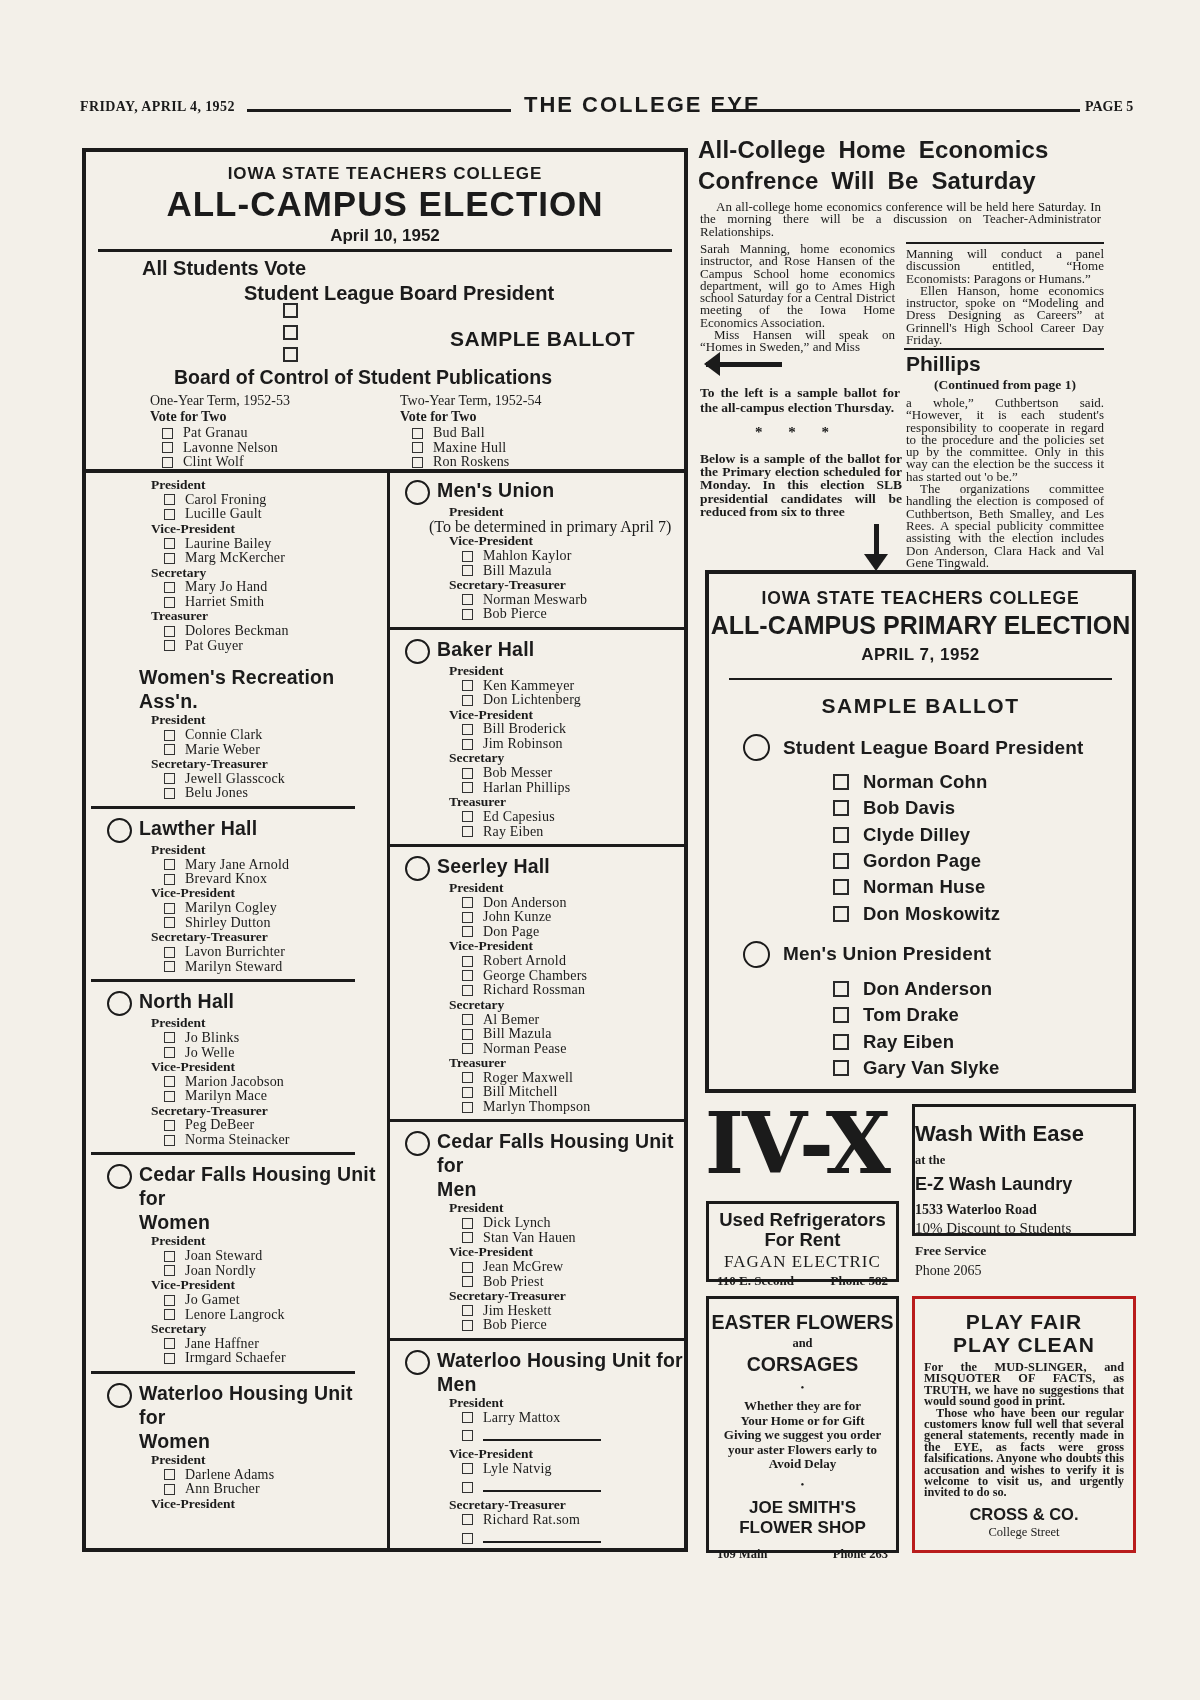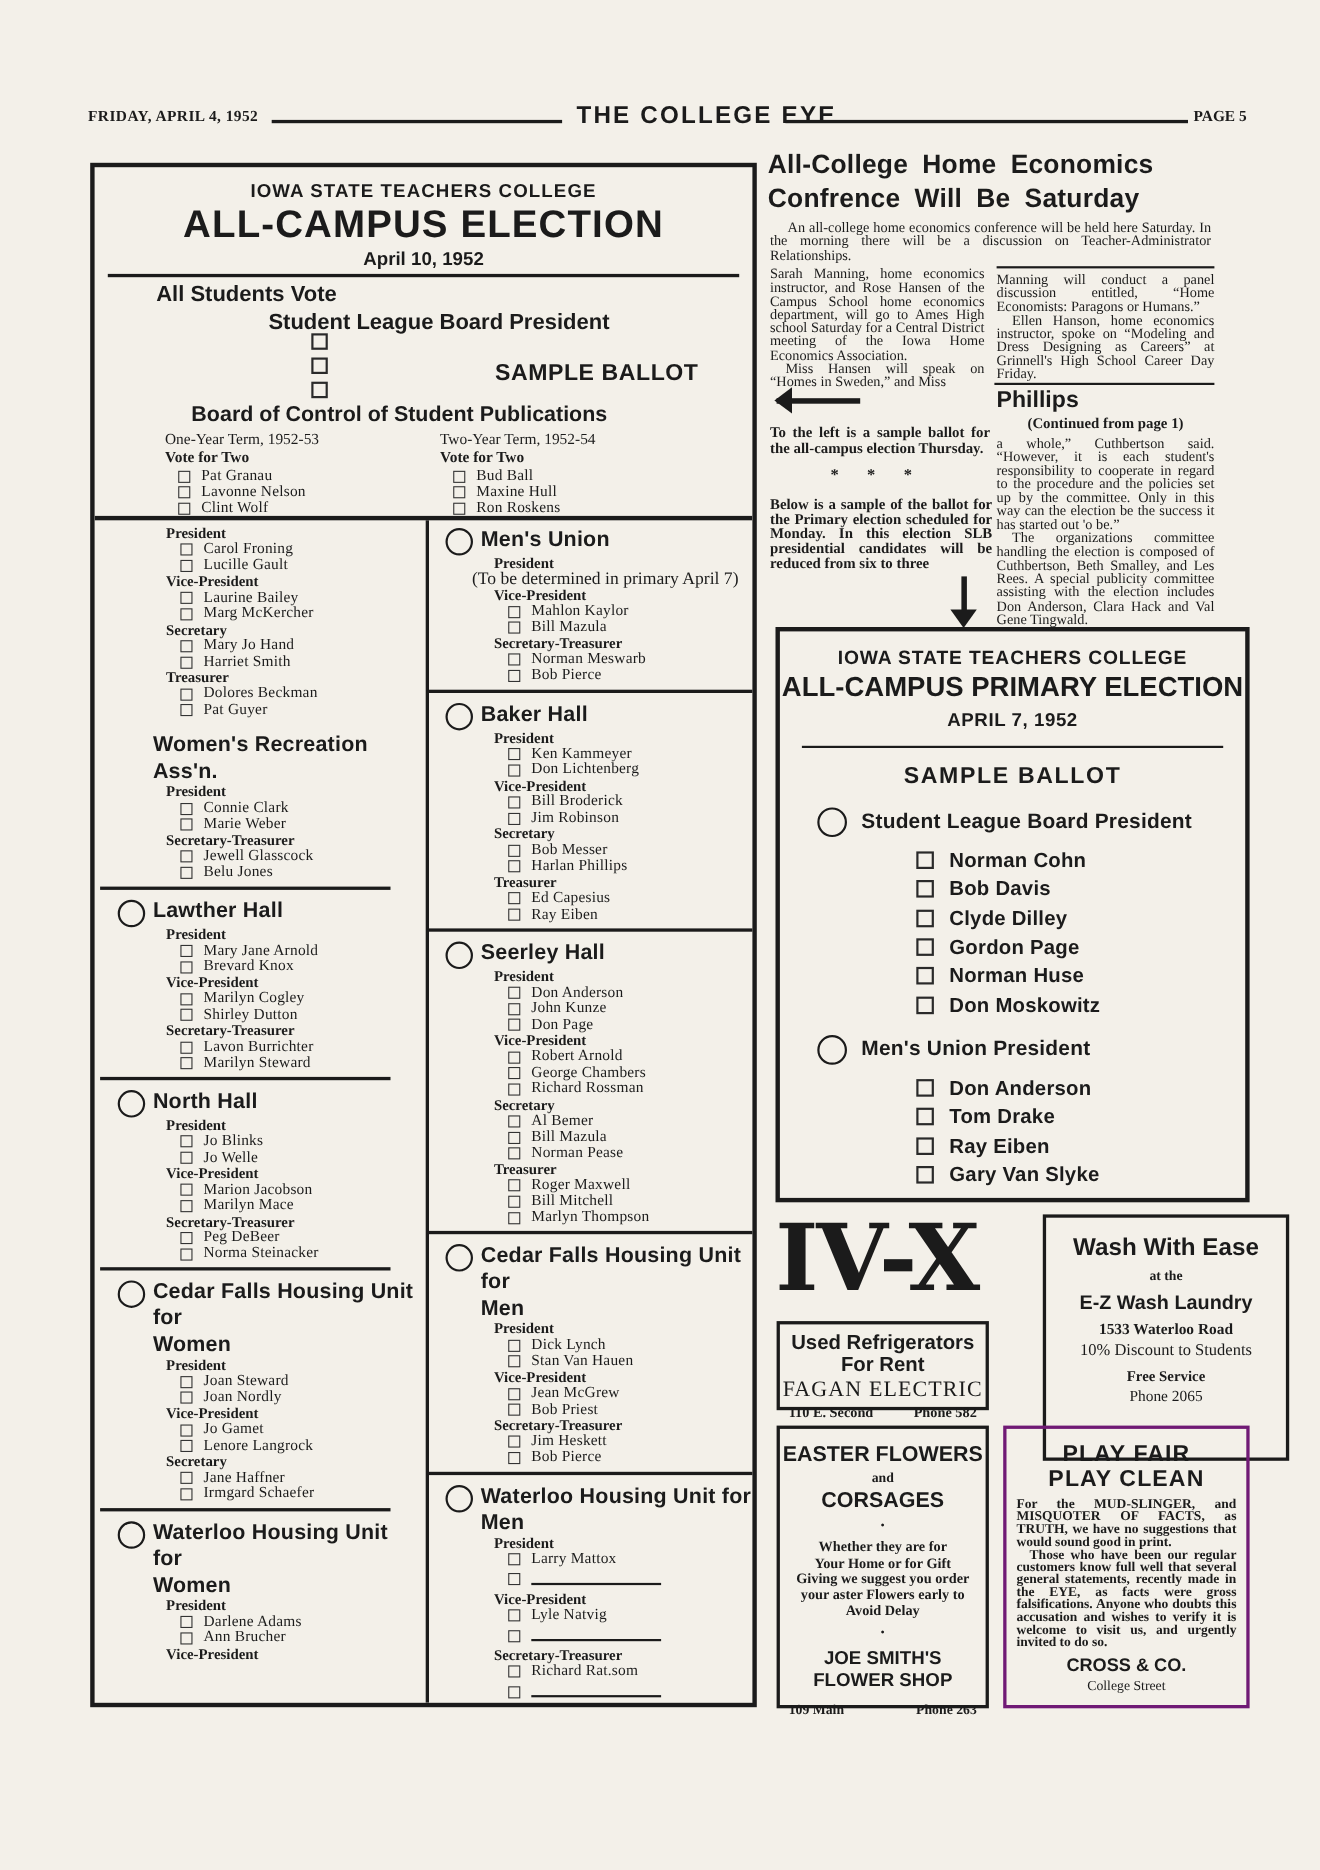--- a/index.html
+++ b/index.html
@@ -97,42 +97,42 @@
   .pcand{display:flex;align-items:center;height:26.3px;margin-left:90px}
   .pcbox{flex:0 0 auto;width:16px;height:16px;border:2px solid #2a2a2a;margin-right:14px;background:transparent}
   .pcname{font-family:"Liberation Sans",sans-serif;font-weight:bold;font-size:18.5px;letter-spacing:.2px;white-space:nowrap}
 
   
   #ad-ivx{left:692px;top:1094px;width:197px;height:104px;text-align:right}
   #ivx{font-family:"DejaVu Serif",serif;font-weight:bold;font-size:84px;line-height:100px;letter-spacing:-2px}
   #ad-fagan{left:706px;top:1201px;width:193px;height:81px;border:3px solid #1b1b1b;text-align:center}
   .fg-top{font-family:"Liberation Sans",sans-serif;font-weight:bold;font-size:18.5px;line-height:20px}
   #fg1{margin-top:6px}
-  #fg3{font-size:20px;letter-spacing:1px;margin-top:2px}
+  #fg3{font-size:17px;letter-spacing:1px;margin-top:2px}
   .ad-bottom-row{display:flex;justify-content:space-between;padding:0 8px;font-weight:bold;font-size:13px;margin-top:1px}
-  #ad-ezwash{left:948px;top:1104px;width:224px;height:224px;border:3px solid #1b1b1b;text-align:center}
+  #ad-ezwash{left:912px;top:1104px;width:224px;height:132px;border:3px solid #1b1b1b;}
   #ez1{font-family:"Liberation Sans",sans-serif;font-weight:bold;font-size:22px;margin-top:14px}
   #ez2{font-weight:bold;font-size:12.5px;margin-top:6px}
   #ez3{font-family:"Liberation Sans",sans-serif;font-weight:bold;font-size:18px;margin-top:6px}
   #ez4{font-weight:bold;font-size:14px;margin-top:7px}
   #ez5{font-size:15px;margin-top:2px}
   #ez6{font-weight:bold;font-size:13.5px;margin-top:6px}
   #ez7{font-size:14px;margin-top:4px}
   #ad-flowers{left:706px;top:1296px;width:193px;height:257px;border:3px solid #1b1b1b;text-align:center}
   .fl-head{font-family:"Liberation Sans",sans-serif;font-weight:bold;font-size:19.5px;line-height:21px}
   #f1{margin-top:13px}
   #f-and{font-weight:bold;font-size:12.5px;margin-top:3px}
   #f2{margin-top:3px}
   .dot{font-size:11px;margin-top:6px}
   #fl-body{margin-top:6px}
   .fl-line{font-weight:bold;font-size:13px;line-height:14.5px}
   .jname{font-family:"Liberation Sans",sans-serif;font-weight:bold;font-size:17px;line-height:20px}
   #j1{margin-top:8px}
   #fl-row{margin-top:9px;font-size:12.5px}
-  #ad-playfair{left:912px;top:1296px;width:224px;height:257px;border:3px solid #701a75}
+  #ad-playfair{left:912px;top:1296px;width:224px;height:257px;border:3px solid #b91c1c}
   .pf-head{font-family:"Liberation Sans",sans-serif;font-weight:bold;font-size:21px;line-height:23px;text-align:center;letter-spacing:1px}
   #pf1{margin-top:11px}
   #pf-body{padding:6px 9px 0}
   #pf-body p{font-weight:bold;font-size:12.3px;line-height:11.4px;text-align:justify}
   #pf-body p + p{text-indent:12px}
   #pf-name{font-family:"Liberation Sans",sans-serif;font-weight:bold;font-size:16.5px;text-align:center;margin-top:6px}
   #pf-street{font-size:12.5px;text-align:center;margin-top:1px}
 </style>
 </head>
 <body>

